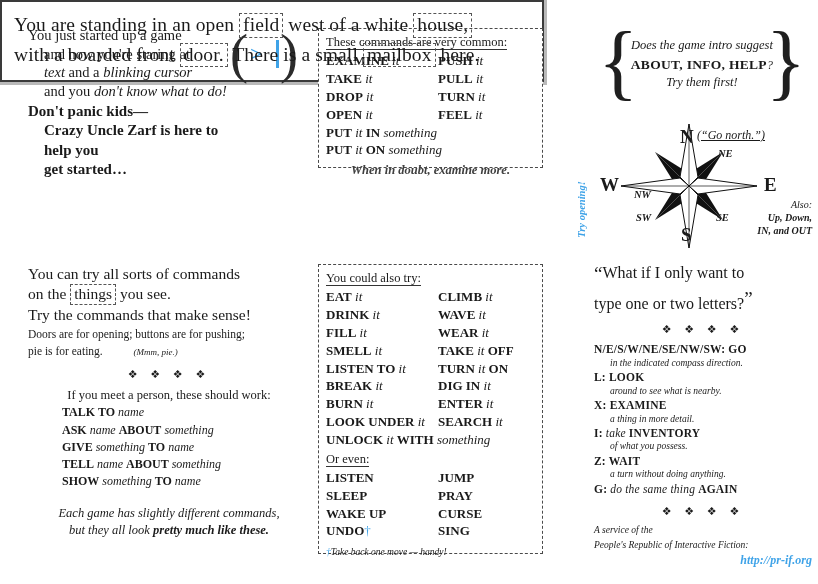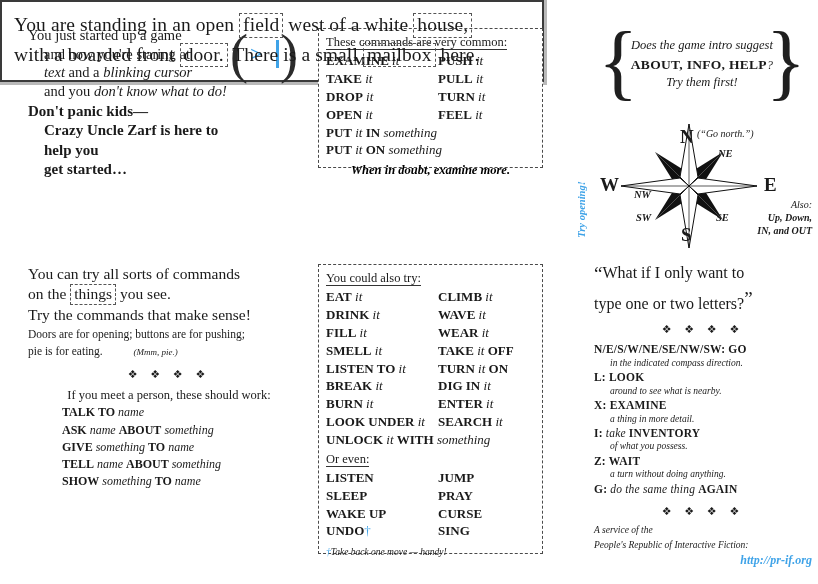--- a/index.html
+++ b/index.html
@@ -48,21 +48,21 @@
     display:inline-block;
     line-height:1.15;
     margin-bottom:2px;
   }
   .cmdrow{display:flex;font-size:13px;line-height:1.37;}
   .cmdrow .c1{width:112px;flex:0 0 112px;}
   .cmdrow .c2{flex:1;}
   .cmdrow .wide{flex:1;}
 
   #common{left:318px;top:28px;width:225px;height:140px;padding:3px 7px 0 7px;box-sizing:border-box;}
-  #common .tip{color:#000000;font-weight:bold;font-style:italic;font-size:12.5px;text-align:center;margin-top:4px;}
+  #common .tip{color:#404040;font-weight:bold;font-style:italic;font-size:12.5px;text-align:center;margin-top:4px;}
 
   #alsotry{left:318px;top:264px;width:225px;height:290px;padding:3px 7px 0 7px;box-sizing:border-box;}
   #alsotry .oreven{margin-top:3px;}
   #alsotry .foot{font-size:9.5px;font-style:italic;margin-top:7px;}
 
   
   #brace{left:598px;top:28px;width:208px;height:78px;}
   #brace .bl,#brace .br{
     position:absolute;top:-9px;font-size:84px;line-height:86px;color:#1f1f1f;
     font-family:"Liberation Serif",serif;
@@ -73,21 +73,21 @@
   #brace .inner .q1{font-style:italic;}
   #brace .inner .q2{font-weight:bold;letter-spacing:.3px;font-size:13.5px;}
   #brace .inner .q2 .qm{font-weight:normal;font-style:italic;font-size:12px;}
   #brace .inner .q3{font-style:italic;}
 
   
   #compass{left:596px;top:112px;width:216px;height:148px;}
   #compass .lbl{position:absolute;font-weight:bold;}
   #compass .card{font-size:19px;}
   #compass .ord{font-size:10.5px;font-style:italic;}
-  #compass .note{position:absolute;font-size:10px;font-style:italic;}
+  #compass .note{position:absolute;font-size:12px;font-style:italic;text-decoration:underline;}
   #compass .also{position:absolute;right:0px;top:86px;width:86px;text-align:right;font-size:10px;line-height:1.3;font-style:italic;font-weight:bold;}
   #compass .also .al{font-weight:normal;font-style:italic;}
 
   
   #quotebox{
     left:24px;top:174px;width:544px;height:82px;
     border:2.5px solid #3a3a3a;
     box-shadow:0 0 0 1.5px #fff inset, 0 0 0 3px #b9b9b9;
     background:#fff;
     box-sizing:border-box;
@@ -258,20 +258,24 @@
 
     <div class="person">If you meet a person, these should work:</div>
     <div class="plist">
         <div><span class="b">TALK TO</span> <span class="i">name</span></div>
         <div><span class="b">ASK</span> <span class="i">name</span> <span class="b">ABOUT</span> <span class="i">something</span></div>
         <div><span class="b">GIVE</span> <span class="i">something</span> <span class="b">TO</span> <span class="i">name</span></div>
         <div><span class="b">TELL</span> <span class="i">name</span> <span class="b">ABOUT</span> <span class="i">something</span></div>
         <div><span class="b">SHOW</span> <span class="i">something</span> <span class="b">TO</span> <span class="i">name</span></div>
       </div>
 
+    <div class="closing">
+      <div>Each game has slightly different commands,</div>
+      <div><span>but they all look </span><span class="b">pretty much like these.</span></div>
+    </div>
   </div>
 
   <div class="dashbox" id="alsotry">
     <div class="panel-head">You could also try:</div>
     <div>
         <div class="cmdrow">
           <div class="c1"><span class="b">EAT</span> <span class="i">it</span></div>
           <div class="c2"><span class="b">CLIMB</span> <span class="i">it</span></div>
         </div>
         <div class="cmdrow">

